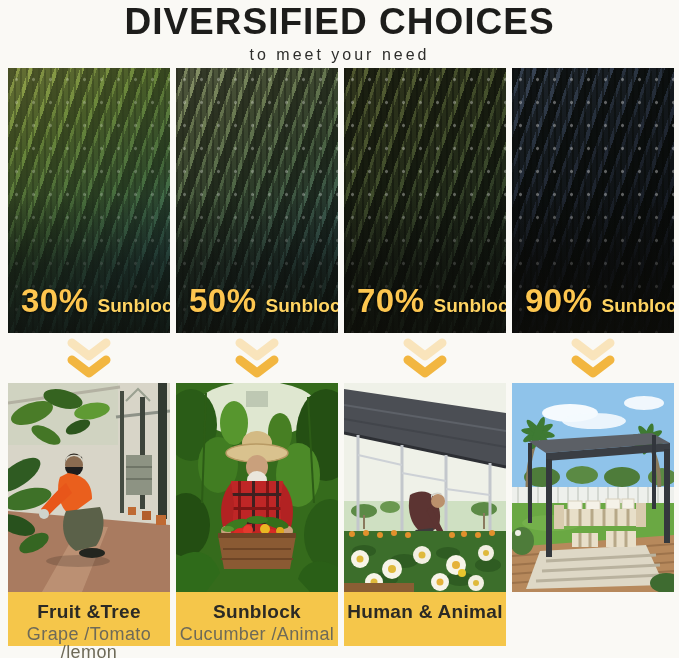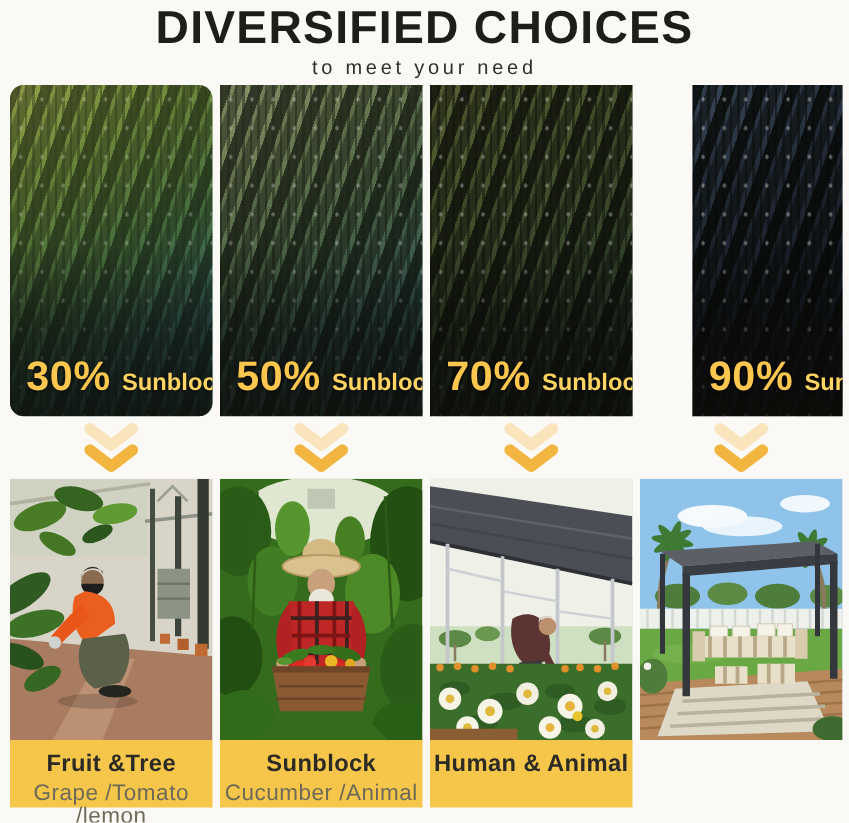--- a/index.html
+++ b/index.html
@@ -27,27 +27,27 @@
     background-image:
       radial-gradient(rgba(255,255,255,0.38) 1px, rgba(255,255,255,0) 1.6px),
       repeating-linear-gradient(110deg,
         rgba(6,8,5,0.88) 0 9px, rgba(6,8,5,0.18) 9px 12px,
         rgba(6,8,5,0.60) 12px 20px, rgba(6,8,5,0.06) 20px 24px),
       repeating-linear-gradient(90deg, rgba(8,10,6,0.55) 0 2px, rgba(0,0,0,0) 2px 6px);
     background-size:17px 23px, auto, auto;
   }
   .net .shade { position:absolute; inset:0;
     background:linear-gradient(180deg, rgba(0,0,0,0) 48%, rgba(10,10,8,0.50) 74%, rgba(12,12,8,0.78) 100%); }
-  .p30 { background:linear-gradient(150deg,#9aa84e 0%,#6d8a3c 25%,#49703f 52%,#3a6a5e 76%,#2c5750 100%);border-radius:11px; }
+  .p30 { background:linear-gradient(150deg,#9aa84e 0%,#6d8a3c 25%,#49703f 52%,#3a6a5e 76%,#2c5750 100%); }
   .p30 .tex { opacity:0.58; }
   .p50 { background:linear-gradient(150deg,#8f9a6e 0%,#6f7f55 22%,#4d6647 46%,#3c6058 72%,#2d4e48 100%);text-align:center; }
   .p50 .tex { opacity:0.74; }
   .p70 { background:linear-gradient(150deg,#5d6637 0%,#48542e 30%,#35452c 62%,#263a30 100%); }
   .p70 .tex { opacity:0.84; }
-  .p90 { background:linear-gradient(150deg,#3d4a5c 0%,#262f3c 30%,#181d26 62%,#10141b 100%);margin-left:42px; }
+  .p90 { background:linear-gradient(150deg,#3d4a5c 0%,#262f3c 30%,#181d26 62%,#10141b 100%); }
   .p90 .tex { opacity:0.92; }
 
   .net-label { position:absolute; left:13px; bottom:13px; z-index:3;
     display:flex; align-items:baseline; gap:9px; white-space:nowrap;
     text-shadow:0 1px 3px rgba(0,0,0,0.65); }
   .net-label .pct { font-size:33px; font-weight:800; color:#fdc64f; letter-spacing:0.5px; }
   .net-label .sun { font-size:19px; font-weight:700; color:#ffd462; }
 
   
   .arrow-cell { display:flex; align-items:center; justify-content:center; }

